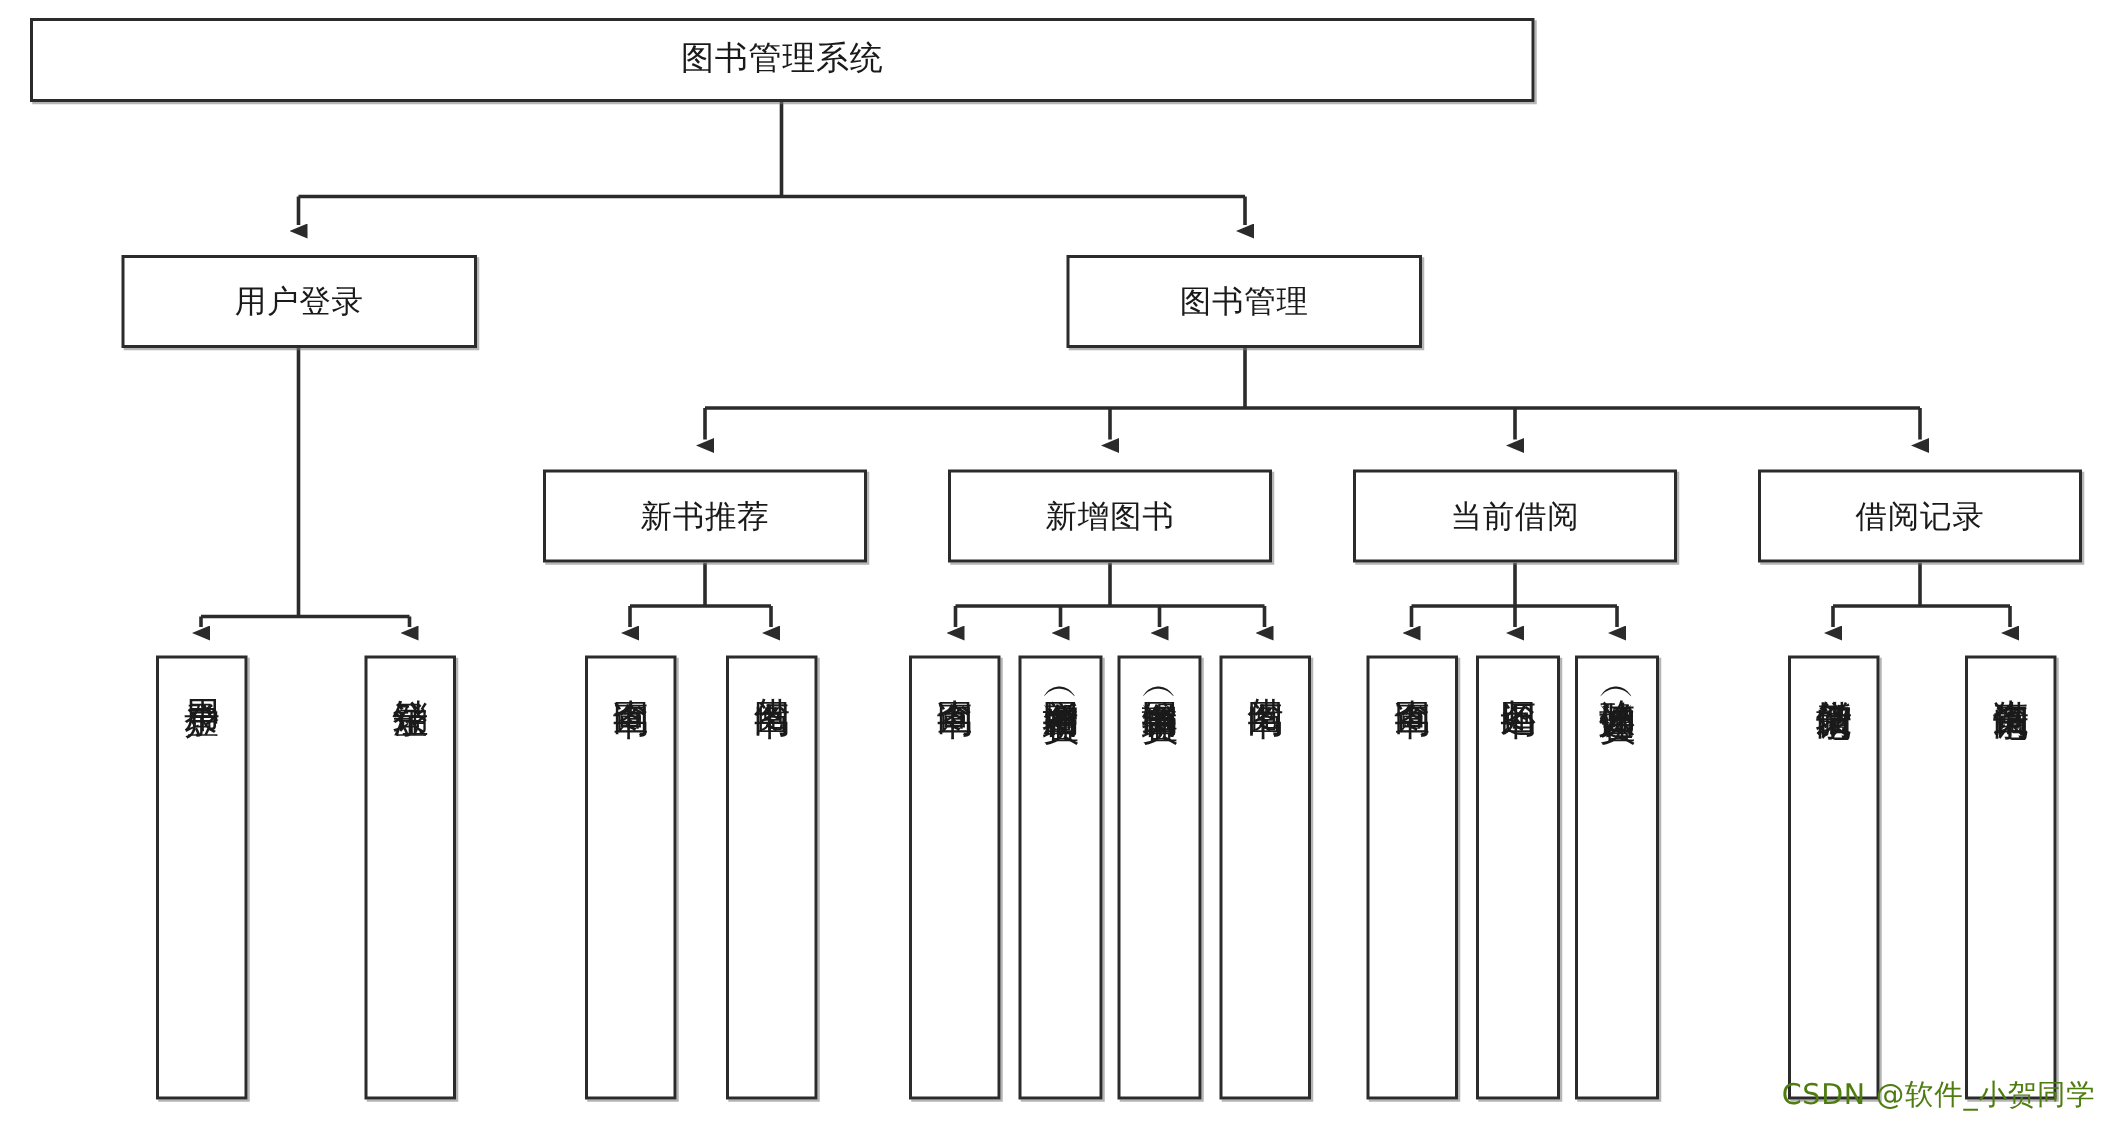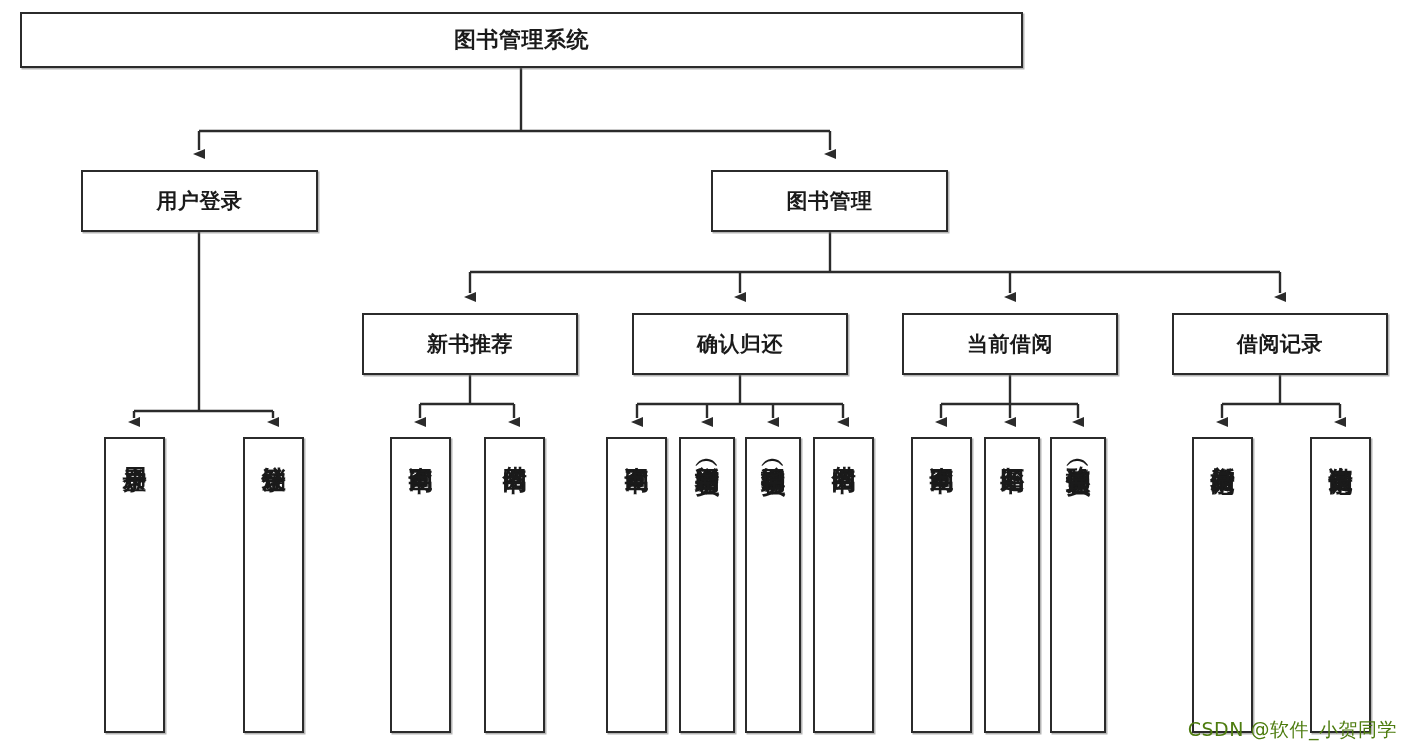--- a/index.html
+++ b/index.html
@@ -16,21 +16,20 @@
     box-shadow:1.5px 1.5px 0 rgba(120,120,120,0.55);
     display:flex;align-items:center;justify-content:center;
     color:#1a1a1a;
   }
   .node-label{
     display:block;
     text-align:left;
     line-height:1.05;
     white-space:nowrap;
     letter-spacing:0.5px;
-    font-weight:bold;
   }
   .h-node .node-label{font-size:21px;}
   .root-node .node-label{font-size:22px;}
   .v-node{
     align-items:flex-start;
     padding-top:8px;
   }
   .v-node .node-label{
     writing-mode:vertical-rl;
     text-orientation:upright;
@@ -114,21 +113,21 @@
     <span class="node-label">用户登录</span>
   </div>
   <div class="node-box h-node" style="left:362px;top:313px;width:216px;height:62px;">
     <span class="node-label">新书推荐</span>
   </div>
 
   <div class="node-box h-node" style="left:711px;top:170px;width:237px;height:62px;">
     <span class="node-label">图书管理</span>
   </div>
   <div class="node-box h-node" style="left:632px;top:313px;width:216px;height:62px;">
-    <span class="node-label">确认归还</span>
+    <span class="node-label">新增图书</span>
   </div>
   <div class="node-box h-node" style="left:902px;top:313px;width:216px;height:62px;">
     <span class="node-label">当前借阅</span>
   </div>
   <div class="node-box h-node" style="left:1172px;top:313px;width:216px;height:62px;">
     <span class="node-label">借阅记录</span>
   </div>
 
   <div class="node-box v-node" style="left:104px;top:437px;width:61px;height:296px;">
     <span class="node-label">用户登录</span>

